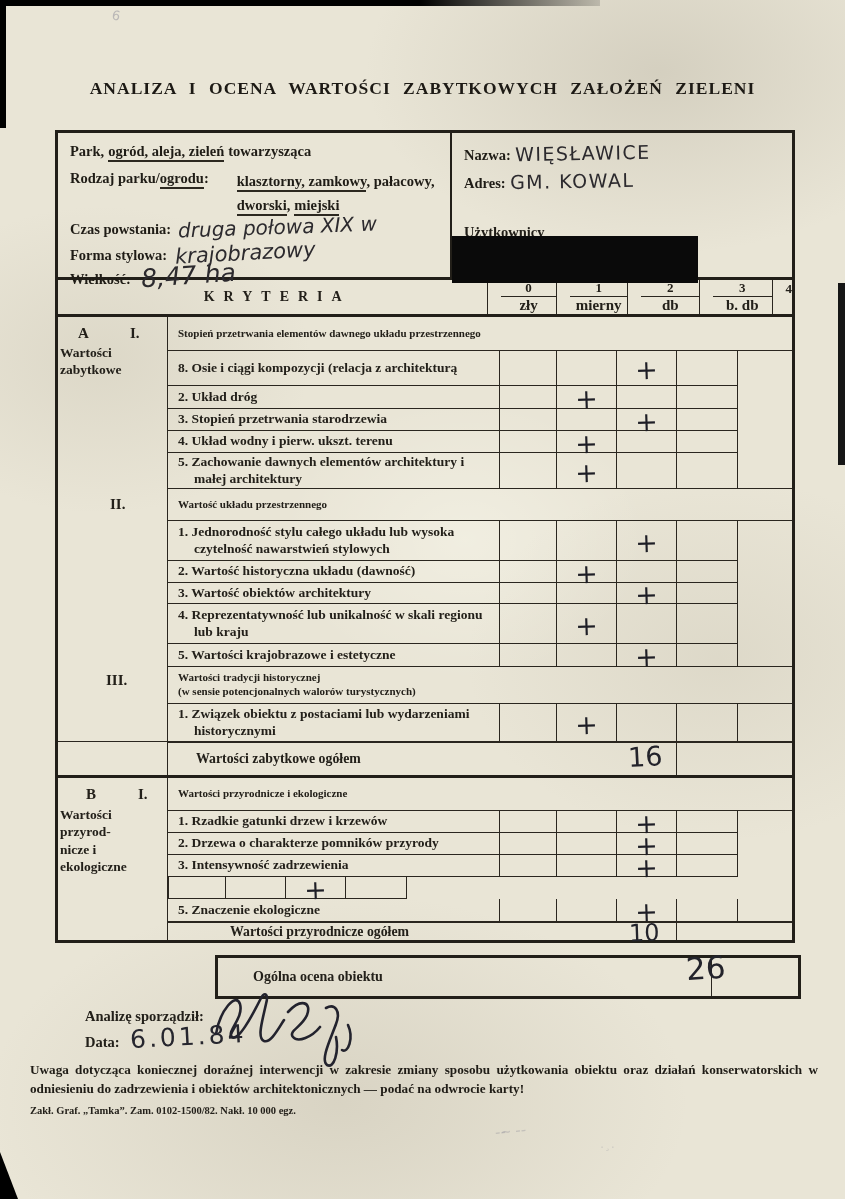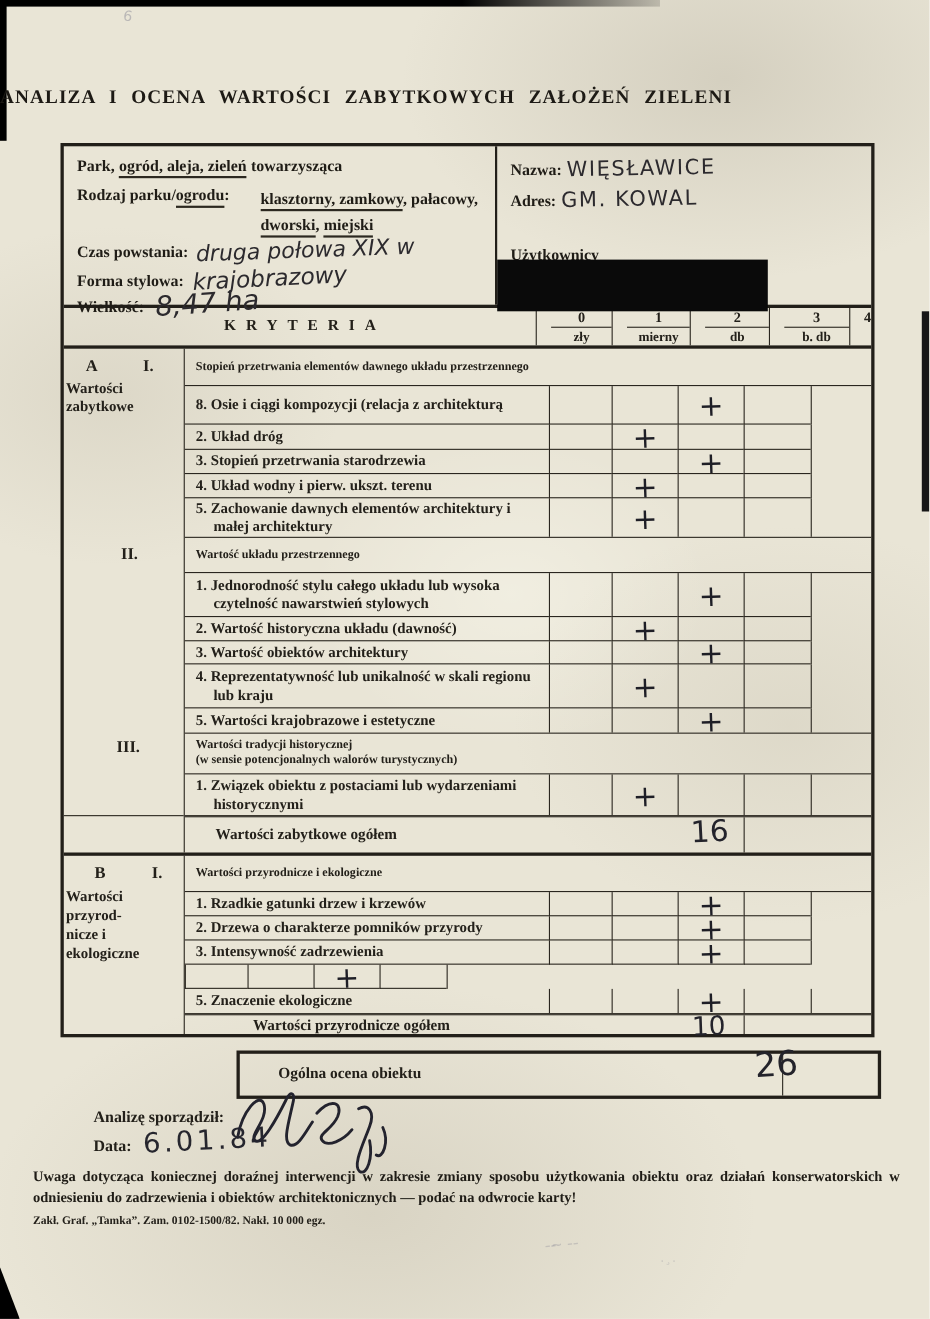--- a/index.html
+++ b/index.html
@@ -14,21 +14,21 @@
       radial-gradient(ellipse 260px 200px at 55% 45%, rgba(255,255,245,.35), transparent 70%),
       #e9e5d6;
   }
   
   .scan-top{position:absolute;left:0;top:0;width:600px;height:6px;background:linear-gradient(to right,#000 70%,rgba(0,0,0,.15));}
   .scan-left{position:absolute;left:0;top:0;width:6px;height:128px;background:#000;}
   .scan-right{position:absolute;left:838px;top:283px;width:7px;height:182px;background:#161616;}
   .scan-bl{position:absolute;left:0;top:1152px;width:18px;height:47px;background:#000;clip-path:polygon(0 100%,100% 100%,0 0);}
   .pencil{position:absolute;color:rgba(100,100,125,.35);font-family:"DejaVu Sans",sans-serif;}
   
-  .title{position:absolute;left:0;top:78px;width:100%;text-align:left;
+  .title{position:absolute;left:0;top:78px;width:100%;text-align:center;
     font-size:17.5px;font-weight:700;letter-spacing:1px;word-spacing:7px;color:#1d1a15;}
   
   .form{position:absolute;left:55px;top:130px;width:740px;border:3px solid #221f19;box-sizing:border-box;background:transparent;}
   .form *{box-sizing:border-box;}
   .info-row{display:flex;height:147px;border-bottom:3px solid #221f19;}
   .info-left{width:394px;border-right:2px solid #221f19;position:relative;}
   .info-right{flex:1;position:relative;}
   .flabel{font-size:14.5px;font-weight:700;color:#1f1c16;}
   .abs{position:absolute;}
   .hu{border-bottom:2px solid #2c2820;padding-bottom:1px;}
@@ -37,21 +37,21 @@
   .hand.script{font-style:italic;}
   .redaction{position:absolute;left:394px;top:103px;width:246px;height:47px;background:#0a0a0a;z-index:6;}
   
   .kry-row{display:flex;height:37px;border-bottom:3px solid #221f19;gap:13px;}
   .kry-label{width:441px;border-right:1px solid #2a261f;display:flex;align-items:center;justify-content:center;
     font-size:14px;font-weight:700;letter-spacing:9px;padding-left:9px;}
   .kcol{display:flex;flex-direction:column;border-right:1px solid #2a261f;}
   .kcol:last-child{border-right:none;}
   .kcol .knum{height:18px;display:flex;align-items:center;justify-content:center;font-size:13px;font-weight:700;border-bottom:1px solid #2a261f;}
   .kcol.nolab .knum{border-bottom:none;}
-  .kcol .ktxt{flex:1;display:flex;align-items:center;justify-content:center;font-size:12px;font-weight:700;}
+  .kcol .ktxt{flex:1;display:flex;align-items:center;justify-content:center;font-size:15px;font-weight:700;}
   .w0{width:57px}.w1{width:60px}.w2{width:60px}.w3{width:61px}.w4{flex:1}
   
   .section{display:flex;}
   .sectionB{border-top:3px solid #221f19;}
   .leftcol{width:110px;border-right:1px solid #2a261f;position:relative;display:flex;flex-direction:column;}
   .leftcol .lc-main{flex:1;position:relative;}
   .leftcol .lc-foot{height:34px;border-top:1px solid #2a261f;}
   .lc-letter{position:absolute;font-size:15px;font-weight:700;}
   .lc-roman{position:absolute;font-size:15px;font-weight:700;}
   .lc-text{position:absolute;left:2px;font-size:13.5px;font-weight:700;line-height:1.28;white-space:pre-line;}

